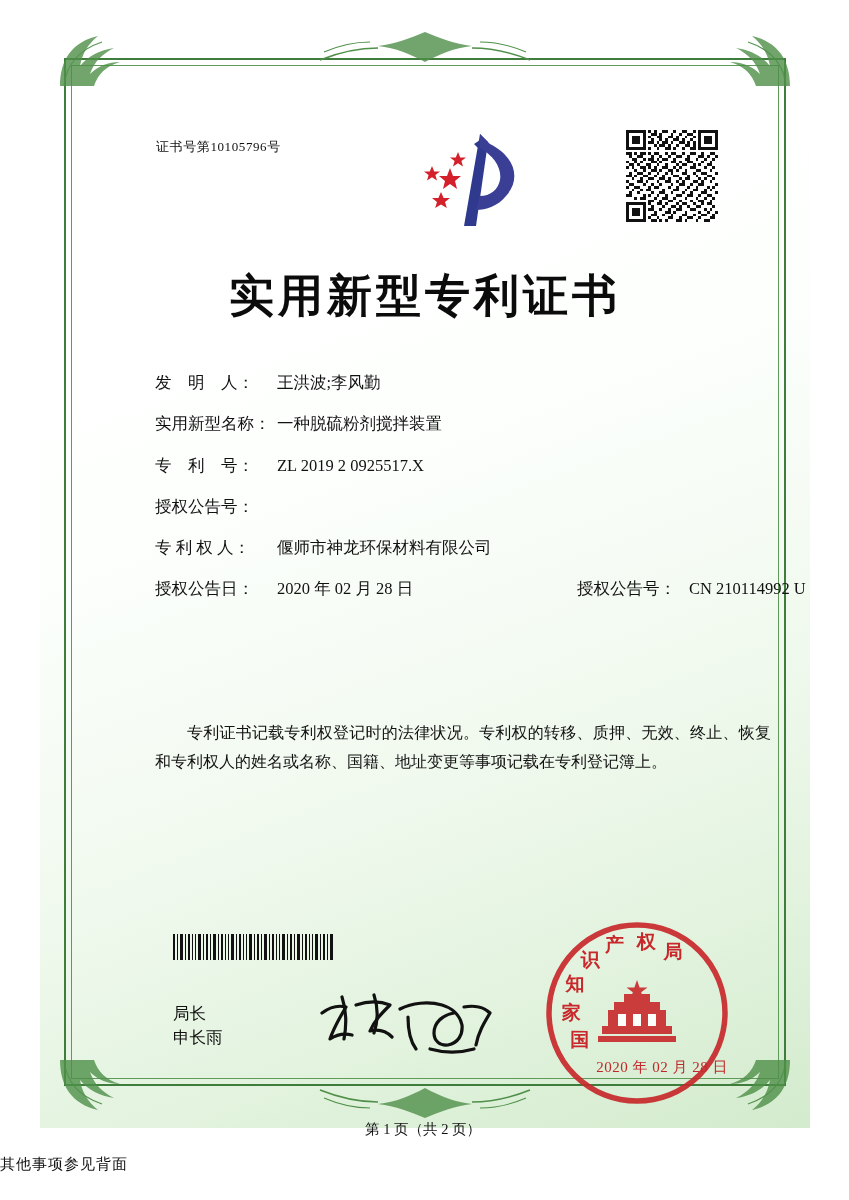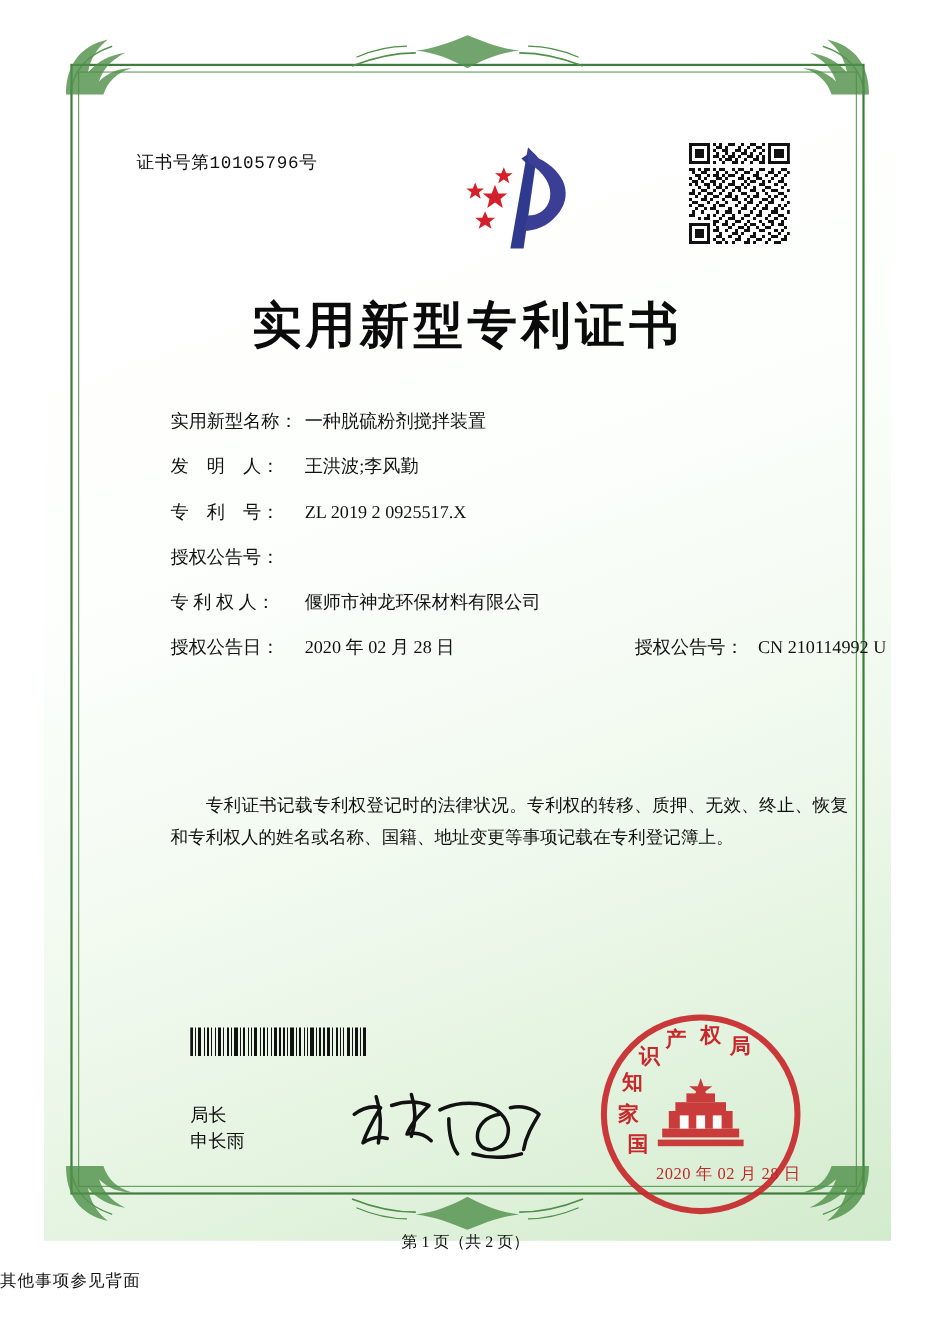--- a/index.html
+++ b/index.html
@@ -76,26 +76,26 @@
     transform: translateX(-50%) scaleY(-1);
     width: 250px;
     height: 44px;
     color: #4f8f49;
   }
   .orn-top svg, .orn-bot svg { width:100%; height:100%; display:block; }
 
   
   .cert-no {
     position: absolute;
-    left: 84px;
+    left: 116px;
     top: 120px;
-    font-size: 16px;
+    font-size: 13px;
     letter-spacing: .6px;
     color: #111;
-    font-family: Liberation Mono, monospace;
+    font-family: Liberation Serif, serif;
   }
 
   .logo {
     position: absolute;
     left: 370px;
     top: 108px;
     width: 140px;
     height: 110px;
   }
   .logo svg { width: 100%; height: 100%; display: block; }
@@ -583,26 +583,26 @@
           <rect x="25" y="32" width="1" height="1"></rect>
           <rect x="28" y="32" width="2" height="1"></rect>
       </g>
     </svg>
   </div>
 
   <div class="title">实用新型专利证书</div>
 
   <div class="fields">
     <div class="row">
+      <span class="lab">发　明　人：</span>
+      <span class="val">王洪波;李风勤</span>
+    </div>
+    <div class="row">
       <span class="lab">实用新型名称：</span>
       <span class="val">一种脱硫粉剂搅拌装置</span>
-    </div>
-    <div class="row">
-      <span class="lab">发　明　人：</span>
-      <span class="val">王洪波;李风勤</span>
     </div>
     <div class="row">
       <span class="lab">专　利　号：</span>
       <span class="val">ZL 2019 2 0925517.X</span>
     </div>
     <div class="row">
       <span class="lab">授权公告号：</span>
     </div>
     <div class="row">
       <span class="lab">专 利 权 人：</span>

